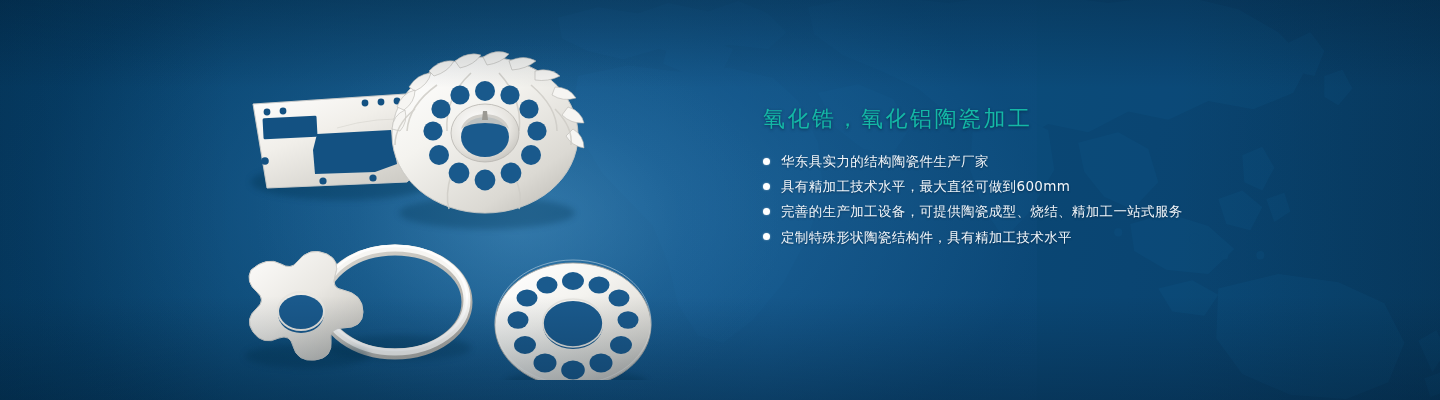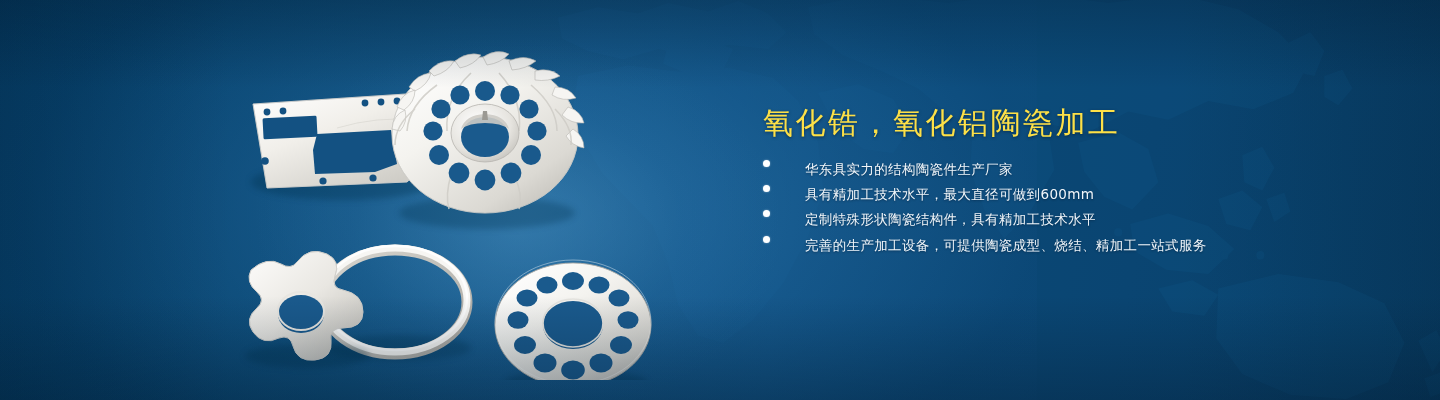--- a/index.html
+++ b/index.html
@@ -70,40 +70,39 @@
   .products svg { width: 100%; height: 100%; display: block; }
 
   
   .copy {
     position: absolute;
     left: 763px;
     top: 108px;
     width: 600px;
   }
   .headline {
-    font-size: 30px;
+    font-size: 22px;
     line-height: 1.0;
     font-weight: 400;
-    color: #fde047;
+    color: #14b8a6;
     letter-spacing: 2.5px;
     text-shadow: 0 1px 3px rgba(0,20,40,0.55);
     margin: 0 0 22px 0;
     white-space: nowrap;
   }
   .bullets {
     list-style: none;
     margin: 0;
     padding: 0;
   }
   .bullets li {
     display: flex;
-    align-items: flex-start;
+    align-items: center;
     margin: 0 0 7px 0;
     white-space: nowrap;
-    gap: 24px;
   }
   .bullets li:last-child { margin-bottom: 0; }
   .dot {
     width: 7px;
     height: 7px;
     border-radius: 50%;
     background: #ffffff;
     flex: 0 0 auto;
     margin-right: 11px;
     box-shadow: 0 0 2px rgba(255,255,255,0.5);
@@ -322,22 +321,22 @@
       <li>
         <span class="dot"></span>
         <span class="btext">华东具实力的结构陶瓷件生产厂家</span>
       </li>
       <li>
         <span class="dot"></span>
         <span class="btext">具有精加工技术水平，最大直径可做到600mm</span>
       </li>
       <li>
         <span class="dot"></span>
-        <span class="btext">定制特殊形状陶瓷结构件，具有精加工技术水平</span>
+        <span class="btext">完善的生产加工设备，可提供陶瓷成型、烧结、精加工一站式服务</span>
       </li>
       <li>
         <span class="dot"></span>
-        <span class="btext">完善的生产加工设备，可提供陶瓷成型、烧结、精加工一站式服务</span>
+        <span class="btext">定制特殊形状陶瓷结构件，具有精加工技术水平</span>
       </li>
     </ul>
   </div>
 
 </div>
 
 </body></html>

